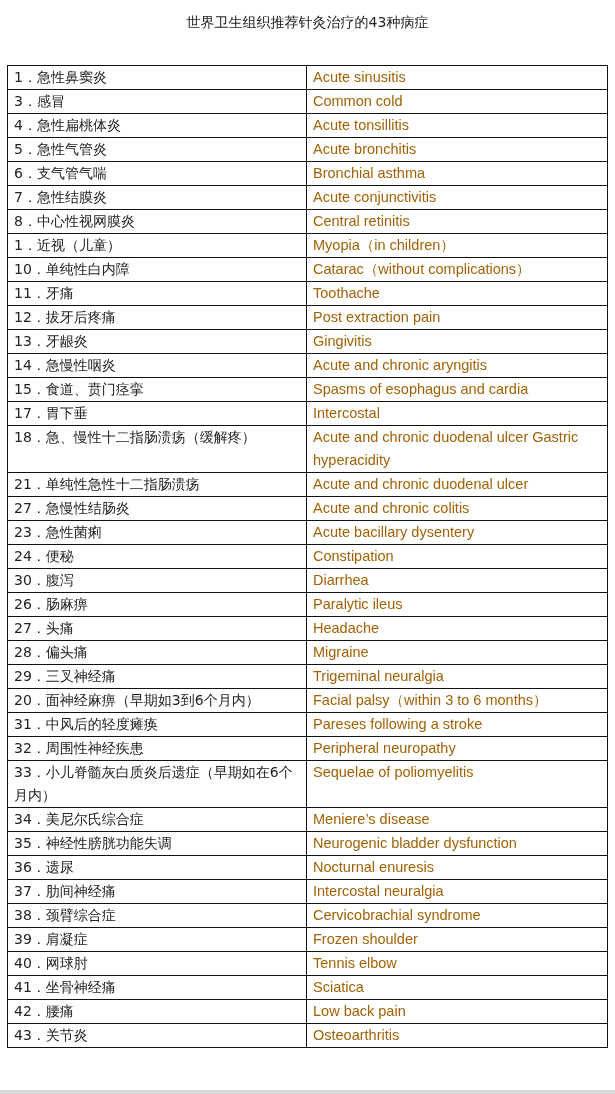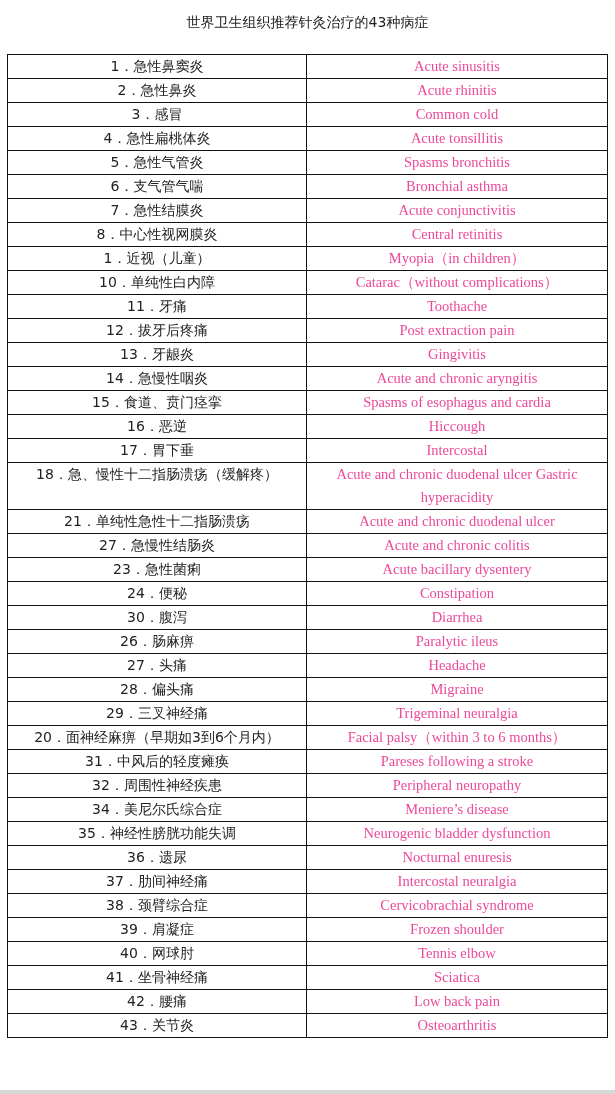--- a/index.html
+++ b/index.html
@@ -1,50 +1,46 @@
 <!DOCTYPE html>
 <html><head>
   <meta charset="utf-8">
   <style>
     html, body { margin: 0; padding: 0; background: #ffffff; }
     body { width: 615px; height: 1094px; position: relative; overflow: hidden; font-family: "DejaVu Sans", sans-serif; color: #111; }
     .title { position: absolute; top: 14px; left: 0; width: 535px; text-align: center; padding-left: 80px; box-sizing: border-box; font-size: 14px; color: #222; }
-    table.grid { position: absolute; top: 54px; left: 7px; width: 601px; border-collapse: collapse; table-layout: fixed; text-align: center; }
+    table.grid { position: absolute; top: 65px; left: 7px; width: 601px; border-collapse: collapse; table-layout: fixed; }
     table.grid td { border: 1px solid #111; padding: 0 6px; vertical-align: top; height: 23px; line-height: 23px; overflow: hidden; }
     td.zh { width: 286px; font-family: "DejaVu Sans", sans-serif; font-size: 14px; color: #222; white-space: normal; }
-    td.en { font-family: Liberation Serif, serif; font-size: 14.5px; color: #ec4899; white-space: normal; }
+    td.en { font-family: Liberation Sans, sans-serif; font-size: 14.5px; color: #a16207; white-space: normal; }
     tr.tall td { height: 46px; }
     .bottom-bar { position: absolute; left: 0; top: 1090px; width: 615px; height: 4px; background: #d8d8d8; }
   </style>
 </head>
 <body>
 
 <div class="title">世界卫生组织推荐针灸治疗的43种病症</div>
 
 <table class="grid">
   <tbody id="rows">
       <tr>
         <td class="zh">1．急性鼻窦炎</td>
         <td class="en">Acute sinusitis</td>
       </tr>
       <tr>
-        <td class="zh">2．急性鼻炎</td>
-        <td class="en">Acute rhinitis</td>
-      </tr>
-      <tr>
         <td class="zh">3．感冒</td>
         <td class="en">Common cold</td>
       </tr>
       <tr>
         <td class="zh">4．急性扁桃体炎</td>
         <td class="en">Acute tonsillitis</td>
       </tr>
       <tr>
         <td class="zh">5．急性气管炎</td>
-        <td class="en">Spasms bronchitis</td>
+        <td class="en">Acute bronchitis</td>
       </tr>
       <tr>
         <td class="zh">6．支气管气喘</td>
         <td class="en">Bronchial asthma</td>
       </tr>
       <tr>
         <td class="zh">7．急性结膜炎</td>
         <td class="en">Acute conjunctivitis</td>
       </tr>
       <tr>
@@ -71,24 +67,20 @@
         <td class="zh">13．牙龈炎</td>
         <td class="en">Gingivitis</td>
       </tr>
       <tr>
         <td class="zh">14．急慢性咽炎</td>
         <td class="en">Acute and chronic aryngitis</td>
       </tr>
       <tr>
         <td class="zh">15．食道、贲门痉挛</td>
         <td class="en">Spasms of esophagus and cardia</td>
-      </tr>
-      <tr>
-        <td class="zh">16．恶逆</td>
-        <td class="en">Hiccough</td>
       </tr>
       <tr>
         <td class="zh">17．胃下垂</td>
         <td class="en">Intercostal</td>
       </tr>
       <tr class="tall">
         <td class="zh">18．急、慢性十二指肠溃疡（缓解疼）</td>
         <td class="en">Acute and chronic duodenal ulcer Gastric hyperacidity</td>
       </tr>
       <tr>
@@ -132,20 +124,24 @@
         <td class="en">Facial palsy（within 3 to 6 months）</td>
       </tr>
       <tr>
         <td class="zh">31．中风后的轻度瘫痪</td>
         <td class="en">Pareses following a stroke</td>
       </tr>
       <tr>
         <td class="zh">32．周围性神经疾患</td>
         <td class="en">Peripheral neuropathy</td>
       </tr>
+      <tr class="tall">
+        <td class="zh">33．小儿脊髓灰白质炎后遗症（早期如在6个月内）</td>
+        <td class="en">Sequelae of poliomyelitis</td>
+      </tr>
       <tr>
         <td class="zh">34．美尼尔氏综合症</td>
         <td class="en">Meniere’s disease</td>
       </tr>
       <tr>
         <td class="zh">35．神经性膀胱功能失调</td>
         <td class="en">Neurogenic bladder dysfunction</td>
       </tr>
       <tr>
         <td class="zh">36．遗尿</td>

